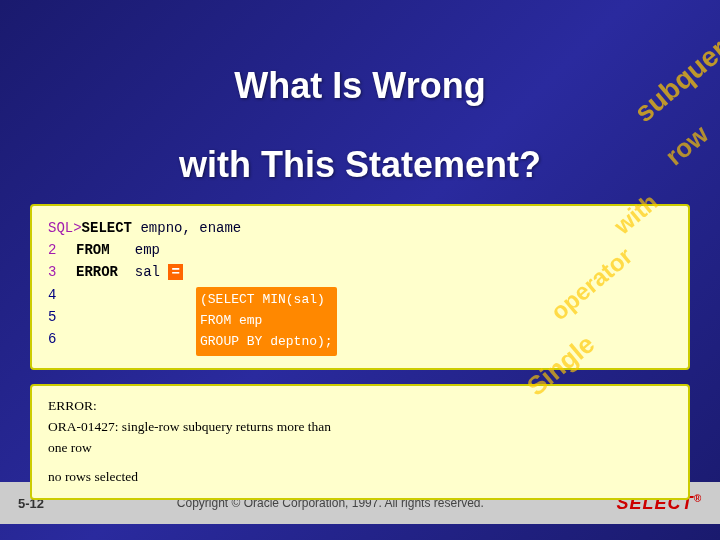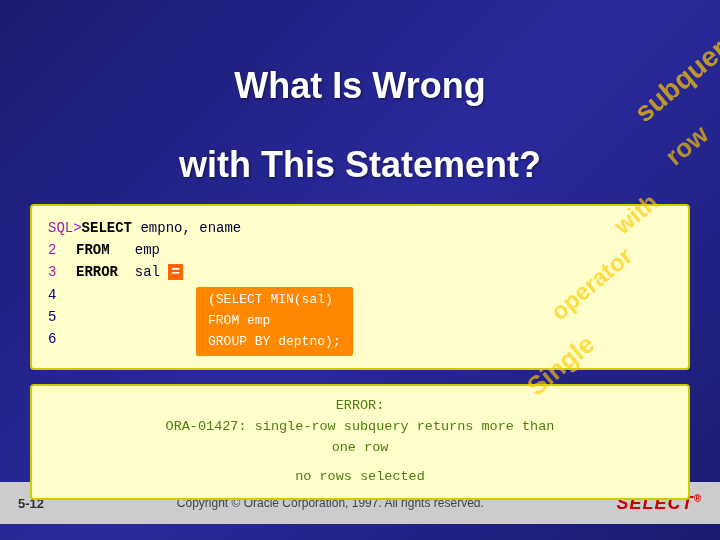--- a/index.html
+++ b/index.html
@@ -146,45 +146,44 @@
       padding: 0 3px;
       font-weight: bold;
     }
 
     
     .subquery-block {
       background: #ff8800;
       color: white;
       margin-left: 120px;
       margin-top: 2px;
-      padding: 3px 12px;
+      padding: 3px 4px;
       border-radius: 2px;
       font-family: 'Courier New', Courier, monospace;
       font-size: 13px;
       line-height: 1.6;
     }
 
     
     .error-box {
       background: #ffffcc;
       border: 2px solid #cccc00;
       border-radius: 4px;
       width: 660px;
       padding: 10px 16px;
       margin: 0 auto 10px auto;
       position: relative;
       z-index: 5;
     }
 
     .error-content {
-      font-family: Liberation Mono, monospace;
+      font-family: Liberation Serif, serif;
       font-size: 13.5px;
-      color: #4d7c0f;
+      color: #000000;
       line-height: 1.55;
-      text-align: center;
     }
 
     
     .bottom-bar {
       position: absolute;
       bottom: 16px;
       left: 0;
       width: 720px;
       height: 42px;
       background: #cccccc;

